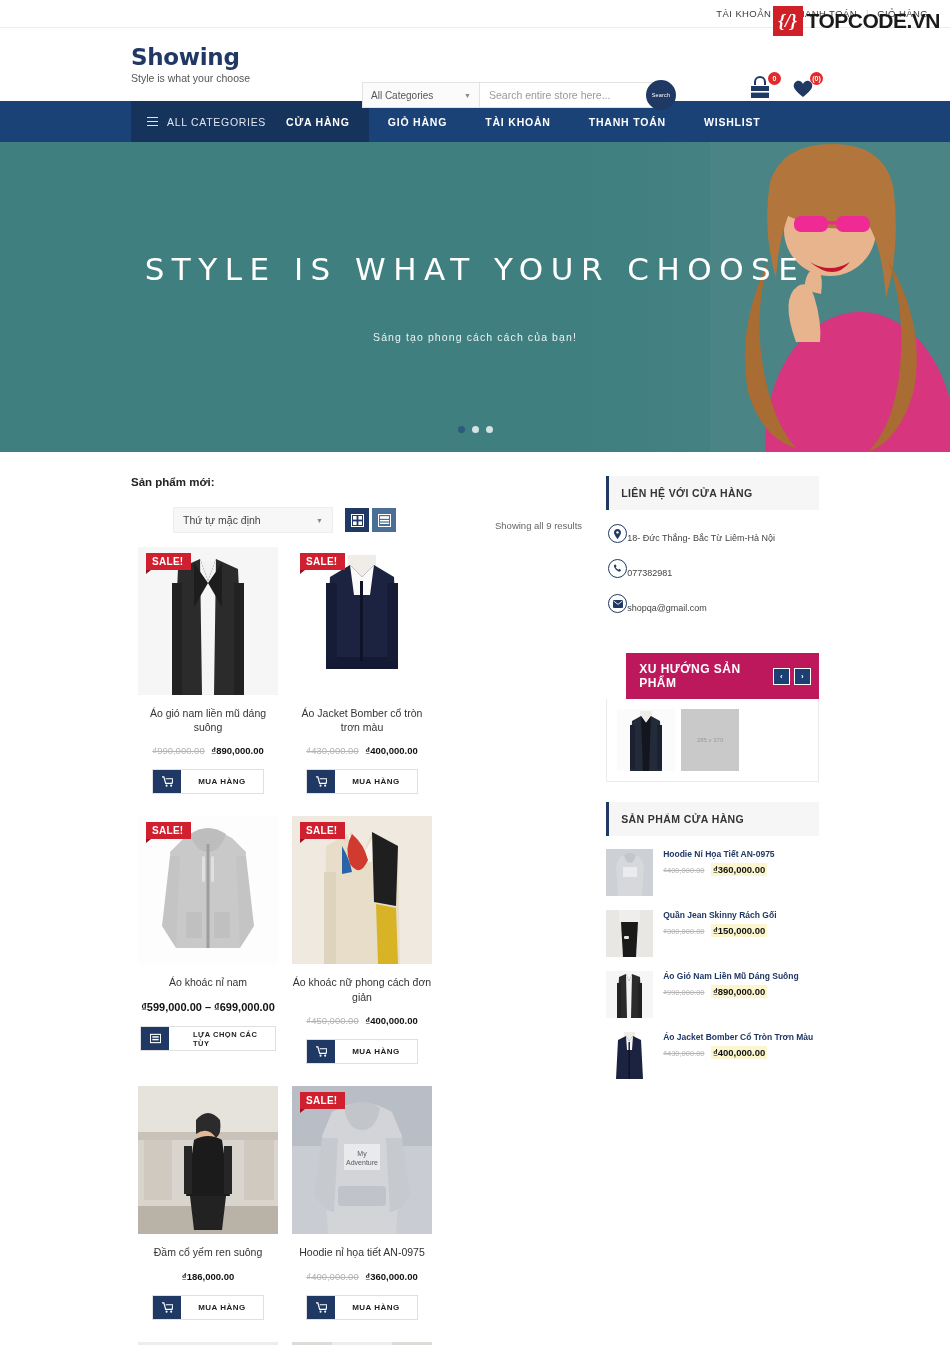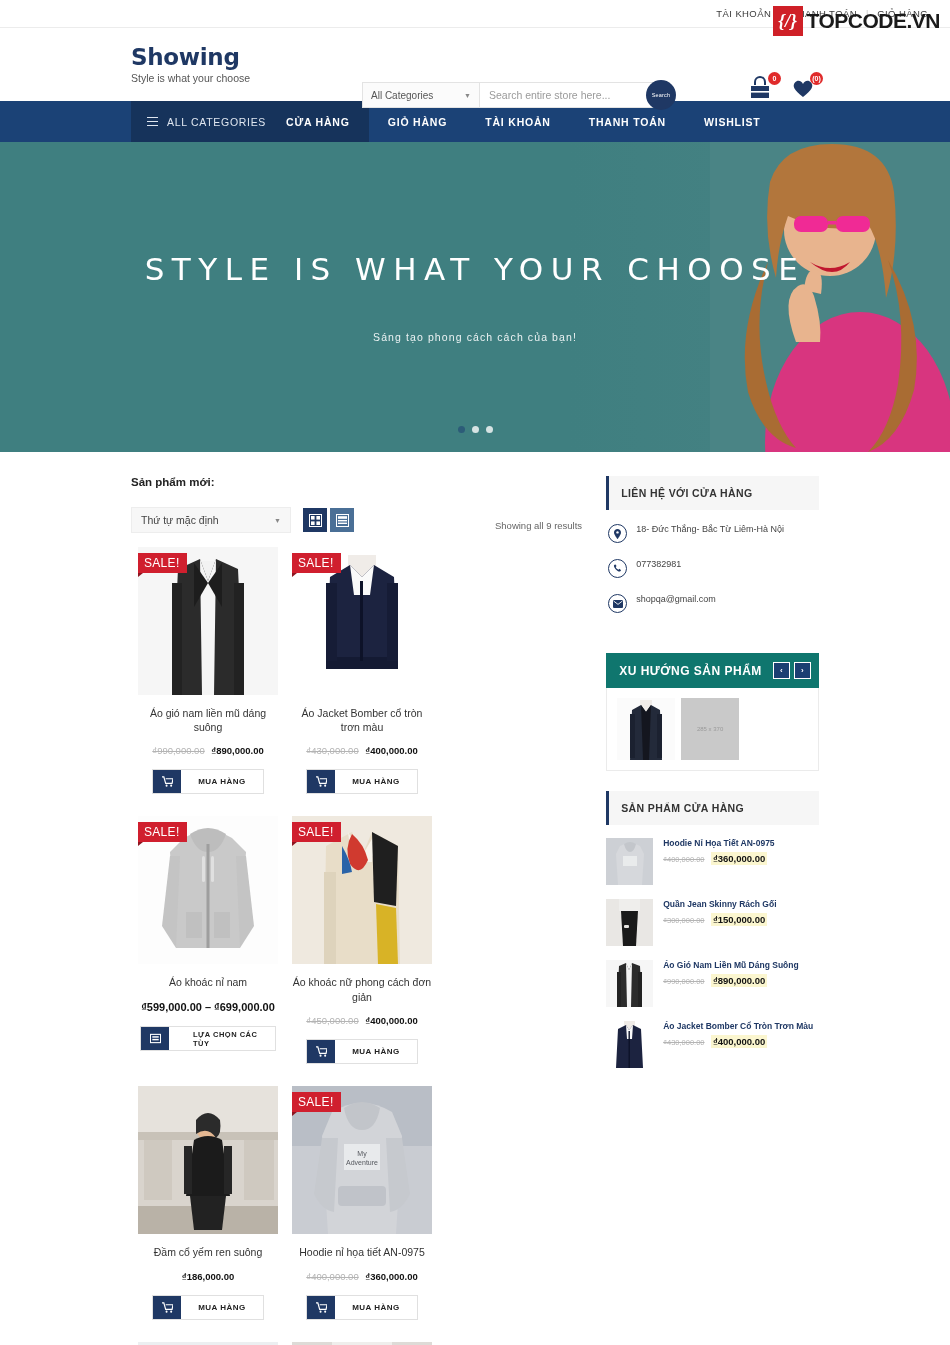--- a/index.html
+++ b/index.html
@@ -85,34 +85,34 @@
 
   
   .content { display:flex; padding: 24px 131px 0 131px; gap:0; }
   .main-col { width:462px; }
   .side-col { width:218px; margin-left:24px; }
 
   .sec-title { font-size:11.5px; font-weight:bold; color:#222; }
   .toolbar { display:flex; align-items:center; margin-top:19px; position:relative; }
   .sort-select { width:160px; height:26px; background:#f7f7f7; border:1px solid #ededed;
                  font-size:10.5px; color:#444; display:flex; align-items:center;
-                 padding:0 9px; justify-content:space-between; cursor:pointer;}
+                 padding:0 9px; justify-content:space-between; cursor:pointer;margin-left:42px;}
   .sort-select .caret { font-size:7px; color:#888; }
   .view-toggles { display:flex; gap:3px; margin-left:12px; }
   .vbtn { width:24px; height:24px; display:flex; align-items:center; justify-content:center;
           cursor:pointer; }
   .vbtn.grid { background:#1f3864; }
   .vbtn.list { background:#4a6f96; }
   .results { position:absolute; right:0; bottom:2px; font-size:9.5px; color:#666; }
 
   .prod-grid { display:flex; flex-wrap:wrap; gap:0; margin-top:14px; }
   .prod { width:154px; padding: 0 7px 22px 7px; }
   .prod-imgbox { position:relative; width:140px; height:148px; overflow:hidden; background:#f3f3f3;}
-  .sale-tag { position:absolute; top:6px; left:0; background:#d01f2e; color:#fff;
-              font-size:12px; font-weight:normal; padding:3px 7px 3px 6px; letter-spacing:.3px;
+  .sale-tag { position:absolute; top:6px; left:8px; background:#d01f2e; color:#fff;
+              font-size:10px; font-weight:bold; padding:3px 7px 3px 6px; letter-spacing:.3px;
               z-index:3; }
   .sale-tag::after { content:""; position:absolute; left:0; top:100%;
                      border-left:5px solid #8e1520; border-bottom:4px solid transparent; }
   .prod-name { text-align:center; font-size:10.5px; color:#333; margin-top:11px;
                line-height:1.35; min-height:15px; }
   .prod-price { text-align:center; margin-top:11px; font-size:9.5px; }
   .old { color:#b4b4b4; text-decoration:line-through; margin-right:4px; }
   .new { color:#111; font-weight:bold; font-size:9.5px; }
   .range { color:#111; font-weight:bold; font-size:11px; }
   .buy-btn { margin: 13px auto 0; display:flex; align-items:stretch; width:112px;
@@ -121,29 +121,29 @@
                  justify-content:center; }
   .buy-btn .bl { flex:1; display:flex; align-items:center; justify-content:center;
                  font-size:8px; font-weight:bold; color:#222; letter-spacing:.5px; }
   .buy-btn.wide { width:136px;gap:24px; }
   .buy-btn.wide .bl { font-size:7.5px; }
 
   
   .wgt { margin-bottom:20px; }
   .wgt-head { background:#f6f6f6; border-left:3px solid #1f3864; padding:11px 12px;
               font-size:10.5px; font-weight:bold; color:#333; letter-spacing:.4px; }
-  .wgt-head.navy { background:#0f766e; border:none; color:#fff; font-size:12px;
+  .wgt-head.navy { background:#be185d; border:none; color:#fff; font-size:12px;
                    display:flex; align-items:center; justify-content:space-between;
-                   padding:9px 8px 9px 13px; letter-spacing:.5px; }
+                   padding:9px 8px 9px 13px; letter-spacing:.5px;margin-left:20px; }
   .arrows { display:flex; gap:4px; }
   .arrow { width:17px; height:17px; background:#1b3f72; border:1px solid #ffffff;
            color:#fff; font-size:8px; display:flex; align-items:center;
            justify-content:center; cursor:pointer; }
   .contact-list { padding:14px 2px 4px 2px; }
-  .contact-row { display:flex; align-items:flex-start; gap:9px; margin-bottom:16px; }
+  .contact-row { display:flex; align-items:flex-end; margin-bottom:16px; }
   .c-ico { width:19px; height:19px; border-radius:50%; border:1px solid #1f3864;
            display:flex; align-items:center; justify-content:center; flex:none; }
   .c-txt { font-size:9px; color:#444; }
   .trend-box { border:1px solid #ebebeb; border-top:none; padding:10px; display:flex; gap:6px; }
   .trend-thumb { width:58px; height:62px; overflow:hidden; background:#f0f0f0;}
   .placeholder { width:58px; height:62px; background:#c9c9c9; display:flex;
                  align-items:center; justify-content:center; font-size:6px; color:#9a9a9a; }
   .splist { padding-top:13px; }
   .sp-row { display:flex; gap:10px; margin-bottom:14px; align-items:flex-start; }
   .sp-thumb { width:47px; height:47px; overflow:hidden; background:#eee; flex:none; }

